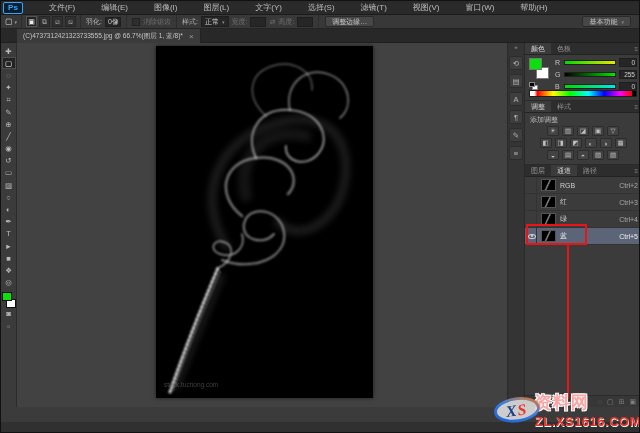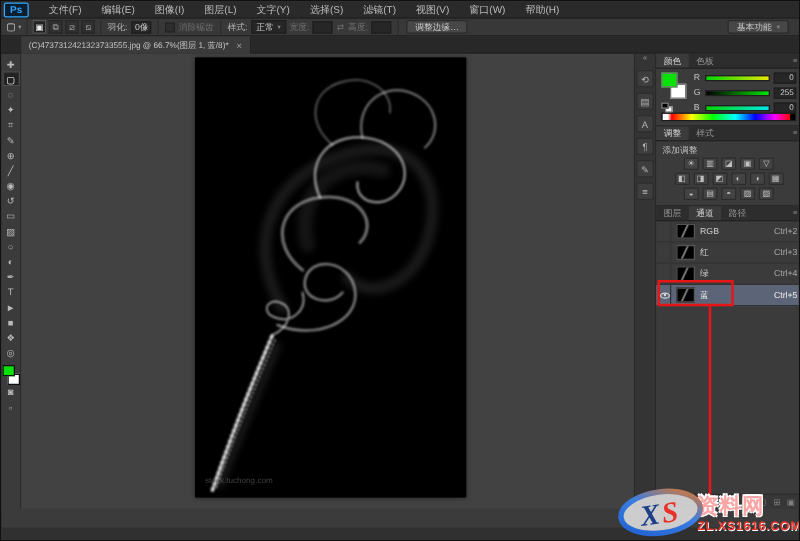--- a/index.html
+++ b/index.html
@@ -3,21 +3,21 @@
 <meta charset="utf-8">
 <style>
   * { margin:0; padding:0; box-sizing:border-box; }
   html,body { background:#1d1d1d; }
   body { font-family:"Liberation Sans", sans-serif; }
   .app { position:relative; width:640px; height:433px; background:#3b3b3b; overflow:hidden;
          border:1px solid #111; color:#c9c9c9; }
 
   
   .menubar { position:absolute; top:0; left:0; width:640px; height:14px; background:#2a2a2a;
-             display:flex; align-items:center; gap:4px; border-bottom:1px solid #1c1c1c;text-align:right; }
+             display:flex; align-items:center; gap:14px; border-bottom:1px solid #1c1c1c;text-align:right; }
   .ps-logo { width:20px; height:12px; margin:0 6px 0 2px; background:#0a1e30; color:#31a8ff;
              font-size:8px; font-weight:bold; display:flex; align-items:center; justify-content:center;
              border:1px solid #31a8ff; border-radius:2px; }
   .menu-item { font-size:8px; color:#bdbdbd; padding:0 6px; line-height:13px; cursor:default; }
 
   
   .optionsbar { position:absolute; top:14px; left:0; width:640px; height:14px; background:#383838;
                 display:flex; align-items:center; font-size:7px; color:#b5b5b5;
                 border-bottom:1px solid #242424; }
   .opt-tool { display:flex; align-items:center; gap:2px; padding:0 4px; border-right:1px solid #2c2c2c; height:100%; }
@@ -132,21 +132,21 @@
 
   
   .anno-rect { position:absolute; left:525px; top:223px; width:61px; height:21px;
                border:2px solid #e81416; z-index:50; }
   .anno-line { position:absolute; left:566px; top:244px; width:2px; height:154px; background:#e81416; z-index:50; }
   .site-watermark { position:absolute; left:492px; top:384px; width:148px; height:49px; z-index:60;
                     display:flex; align-items:center; }
   .wm-text { display:flex; flex-direction:column; margin-left:-6px; }
   .wm-name { font-size:17px; font-weight:bold; color:#fca5a5; letter-spacing:1px;
              text-shadow:1px 1px 0 #fff,-1px -1px 0 #fff,1px -1px 0 #fff,-1px 1px 0 #fff; }
-  .wm-url { font-size:10px; font-weight:bold; color:#e8332a; letter-spacing:0.5px;
+  .wm-url { font-size:13px; font-weight:bold; color:#e8332a; letter-spacing:0.5px;
             text-shadow:0.5px 0.5px 0 #fff; }
 </style>
 </head>
 <body>
 
 <div class="app">
 
   <div class="menubar">
     <div class="ps-logo">
         <span>Ps</span>

